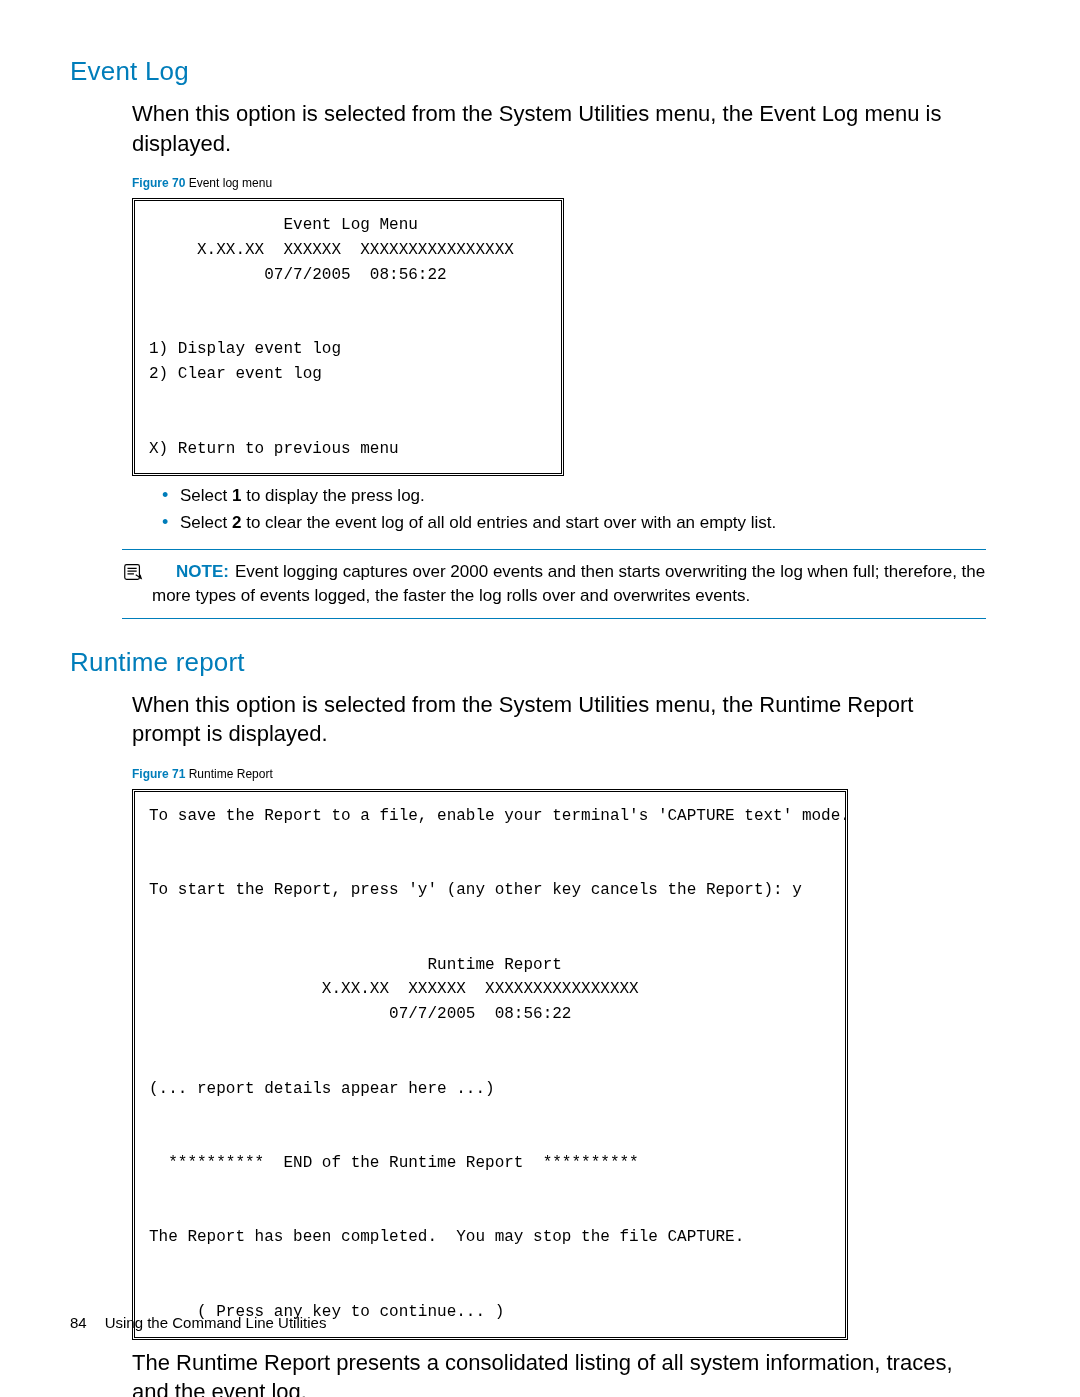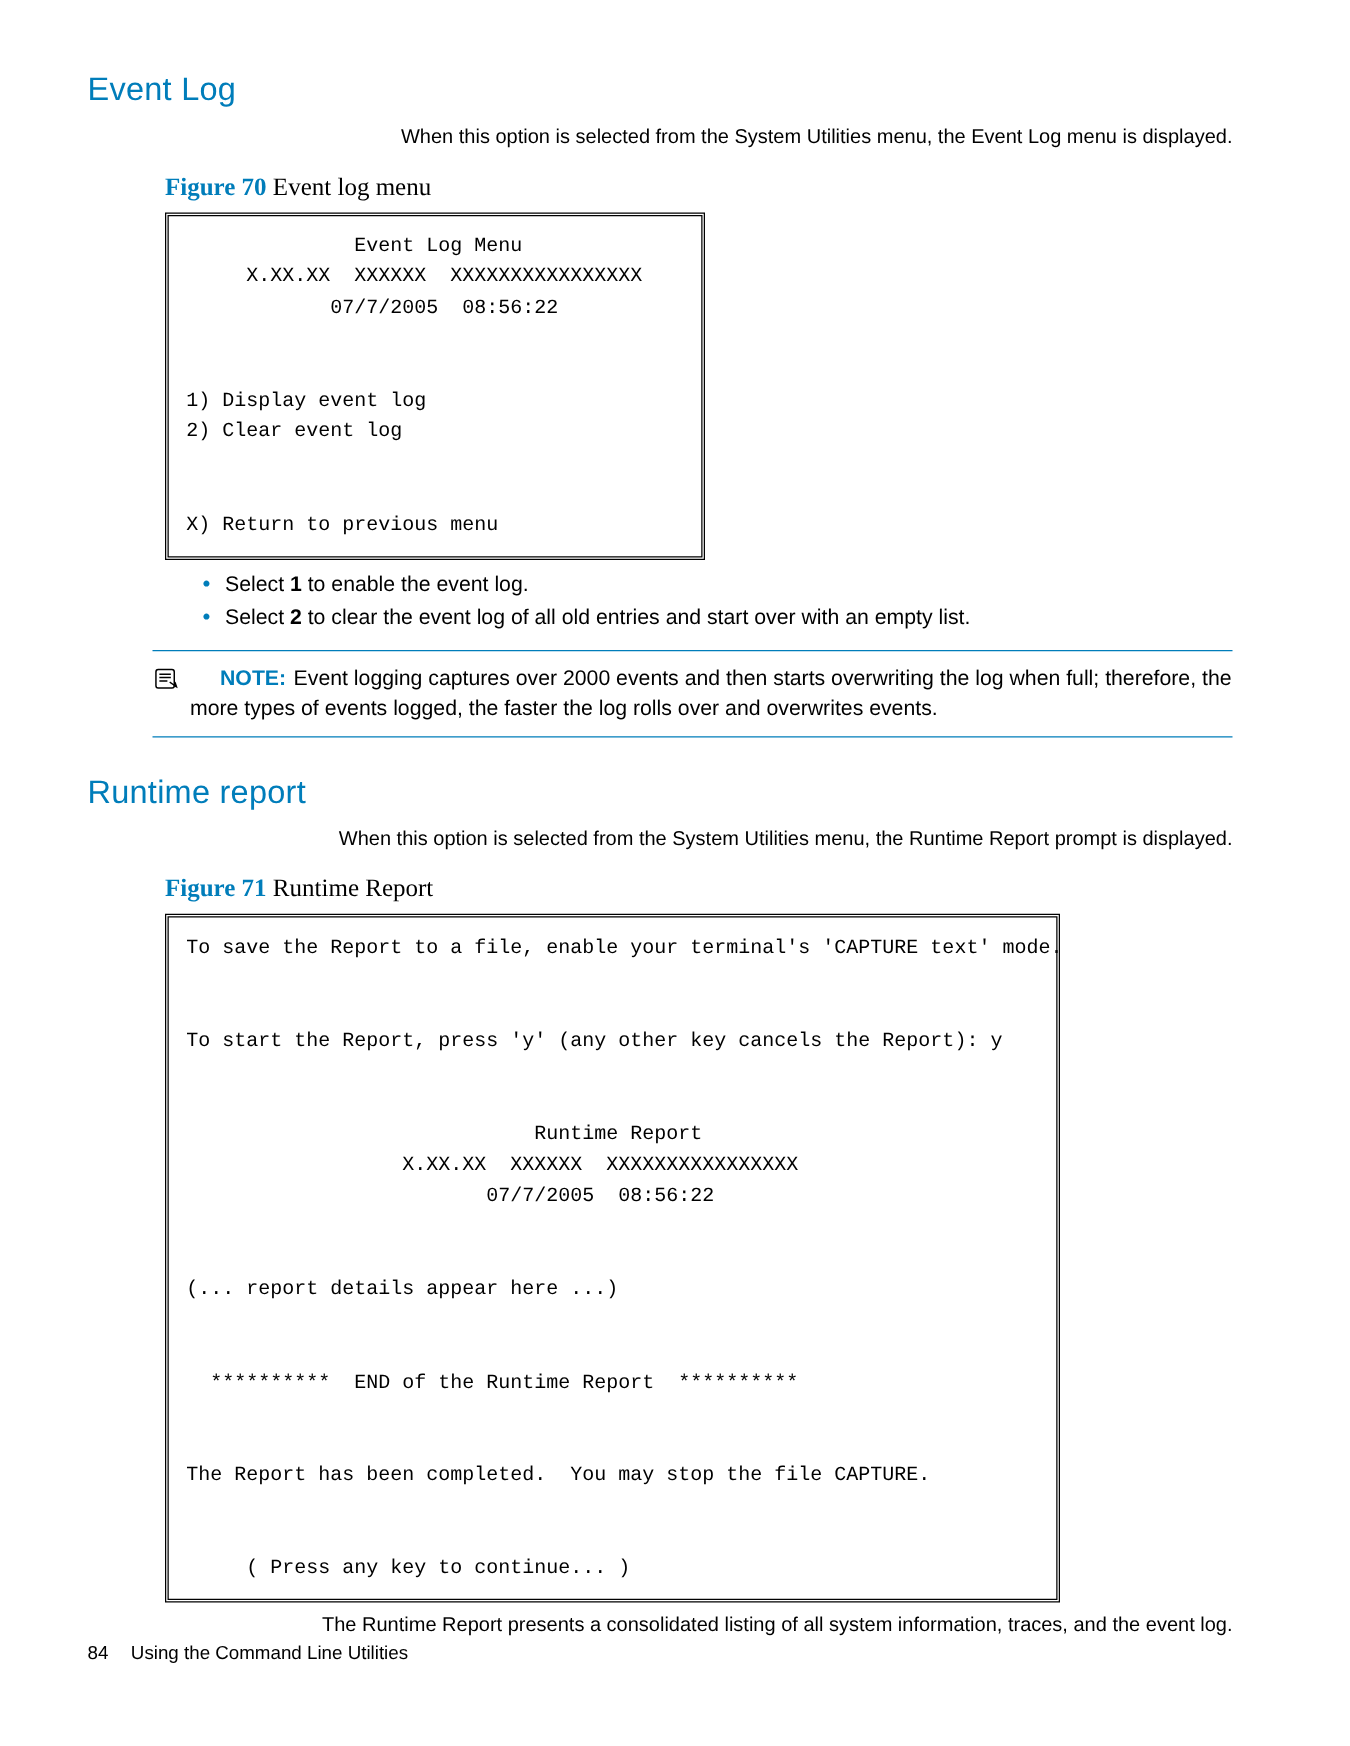--- a/index.html
+++ b/index.html
@@ -21,29 +21,27 @@
     font-weight: 400;
     color: #007dba;
     font-size: 26px;
     margin: 0 0 12px 0;
     letter-spacing: 0.2px;
   }
   .body-indent {
     margin-left: 62px;
   }
   p.para {
-    font-size: 16px;
+    font-size: 22px;
     line-height: 1.35;
     margin: 0 0 18px 0;
-    text-align: right;
   }
   .fig-label {
-    font-size: 20px;
+    font-size: 12px;
     margin: 8px 0 8px 0;
-    font-family: Liberation Serif, serif;
   }
   .fig-label .figno {
     font-weight: 700;
     color: #007dba;
   }
   .screenbox {
     border: 3px double #000;
     padding: 12px 14px;
     font-family: "Courier New", Courier, monospace;
     font-size: 16px;
@@ -137,21 +135,21 @@
 
 
 1) Display event log
 2) Clear event log
 
 
 X) Return to previous menu</div>
 
     <ul class="bullets">
       <li>
-        <span>Select </span><b class="inline">1</b><span> to enable the event log.</span>
+        <span>Select </span><b class="inline">1</b><span> to display the press log.</span>
       </li>
       <li>
         <span>Select </span><b class="inline">2</b><span> to clear the event log of all old entries and start over with an empty list.</span>
       </li>
     </ul>
   </div>
 
   <div class="notewrap">
     <div class="noteline"></div>
     <div class="notebody">

